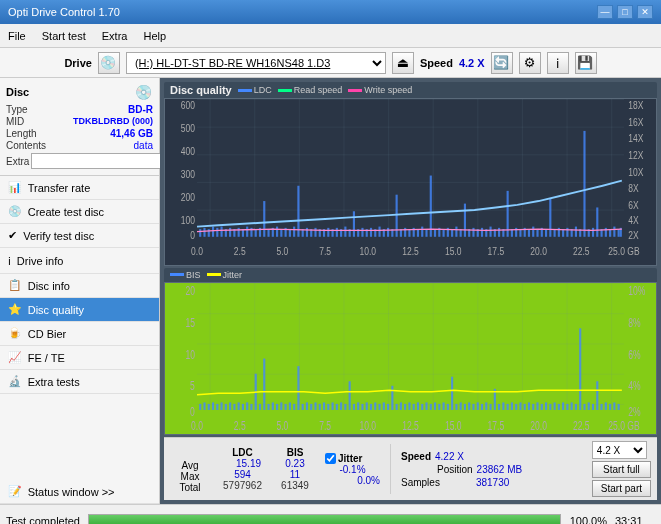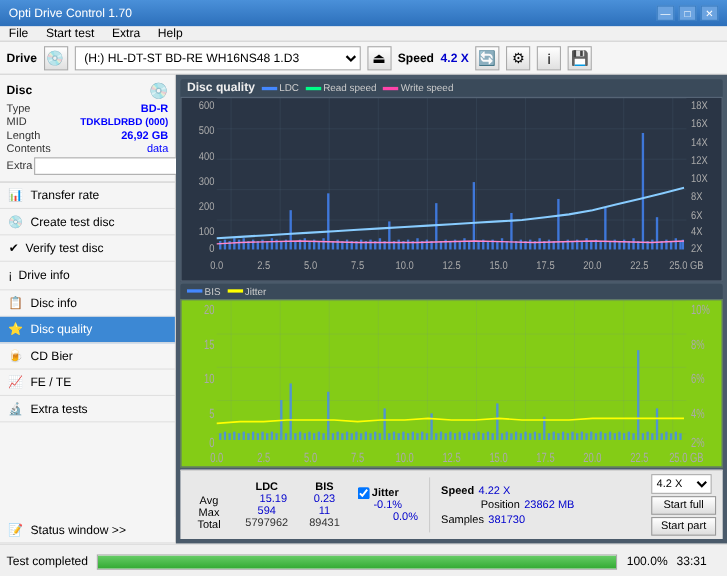--- a/index.html
+++ b/index.html
@@ -27,44 +27,46 @@
       cursor: pointer;
     }
 
     
     .menu-bar {
       background: #f0f0f0;
       border-bottom: 1px solid #ccc;
       display: flex;
       align-items: center;
       padding: 2px 4px;
-      height: 14px;
+      height: 24px;
       gap: 8px;
     }
     .menu-item { font-size: 11px; padding: 1px 4px; cursor: pointer; }
 
     
     .drive-toolbar {
       background: #f5f5f5;
       border-bottom: 1px solid #ccc;
       display: flex;
       align-items: center;
       padding: 3px 6px;
       height: 30px;
       gap: 6px;
+      justify-content: center;
     }
     .drive-label { font-size: 11px; font-weight: bold; }
     .drive-select {
       font-size: 11px;
       height: 22px;
       border: 1px solid #aaa;
       background: white;
       padding: 0 4px;
       flex: 1;
       max-width: 260px;
+      text-decoration: underline;
     }
     .toolbar-btn {
       height: 22px; width: 22px;
       border: 1px solid #aaa;
       background: linear-gradient(to bottom, #fff, #e0e0e0);
       cursor: pointer;
       display: flex; align-items: center; justify-content: center;
       font-size: 13px;
     }
     .speed-label { font-size: 11px; font-weight: bold; }
@@ -257,21 +259,21 @@
       <div class="disc-row">
         <span class="disc-key">Type</span>
         <span class="disc-val">BD-R</span>
       </div>
       <div class="disc-row">
         <span class="disc-key">MID</span>
         <span class="disc-val" style="font-size:9px;">TDKBLDRBD (000)</span>
       </div>
       <div class="disc-row">
         <span class="disc-key">Length</span>
-        <span class="disc-val">26,92 GB</span>
+        <span class="disc-val">41,46 GB</span>
       </div>
       <div class="disc-row">
         <span class="disc-key">Contents</span>
         <span class="disc-val-data">data</span>
       </div>
       <div class="label-row">
         <span class="disc-key">Extra</span>
         <input class="label-input" type="text" value="" style="">
         <div class="label-btn">🔍</div>
       </div>
@@ -655,21 +657,21 @@
         <span style="font-size:10px;font-weight:bold;">LDC</span>
         <span style="font-size:10px;color:#0000cc;margin-left:12px;">15.19</span>
         <span style="font-size:10px;color:#0000cc;">594</span>
         <span style="font-size:10px;color:#333;">5797962</span>
       </div>
 
       <div style="display:flex;flex-direction:column;align-items:center;min-width:40px;">
         <span style="font-size:10px;font-weight:bold;">BIS</span>
         <span style="font-size:10px;color:#0000cc;">0.23</span>
         <span style="font-size:10px;color:#0000cc;">11</span>
-        <span style="font-size:10px;color:#333;">89431</span>
+        <span style="font-size:10px;color:#333;">61349</span>
       </div>
 
       <div style="display:flex;flex-direction:column;min-width:55px;">
         <div style="display:flex;align-items:center;gap:2px;">
           <input type="checkbox" checked="" style="width: 11px; height: 11px;">
           <span style="font-size:10px;font-weight:bold;">Jitter</span>
         </div>
         <span style="font-size:10px;color:#0000cc;text-align:center;">-0.1%</span>
         <span style="font-size:10px;color:#0000cc;text-align:right;">0.0%</span>
       </div>
@@ -680,21 +682,21 @@
         <div style="display:flex;align-items:center;gap:4px;">
           <span style="font-size:10px;font-weight:bold;">Speed</span>
           <span style="font-size:10px;color:#0000cc;">4.22 X</span>
         </div>
         <div style="display:flex;align-items:center;gap:4px;padding-left:36px;">
           <span style="font-size:10px;">Position</span>
           <span style="font-size:10px;color:#0000cc;">23862 MB</span>
         </div>
         <div style="display:flex;align-items:center;gap:4px;">
           <span style="font-size:10px;">Samples</span>
-          <span style="font-size:10px;color:#0000cc;">381730</span>
+          <span style="font-size:10px;color:#0000cc;margin-left:32px;">381730</span>
         </div>
       </div>
 
       <div style="display:flex;flex-direction:column;gap:2px;margin-left:auto;">
         <select class="speed-dropdown">
           <option>4.2 X</option>
         </select>
         <button class="start-btn">Start full</button>
         <button class="start-btn">Start part</button>
       </div>

